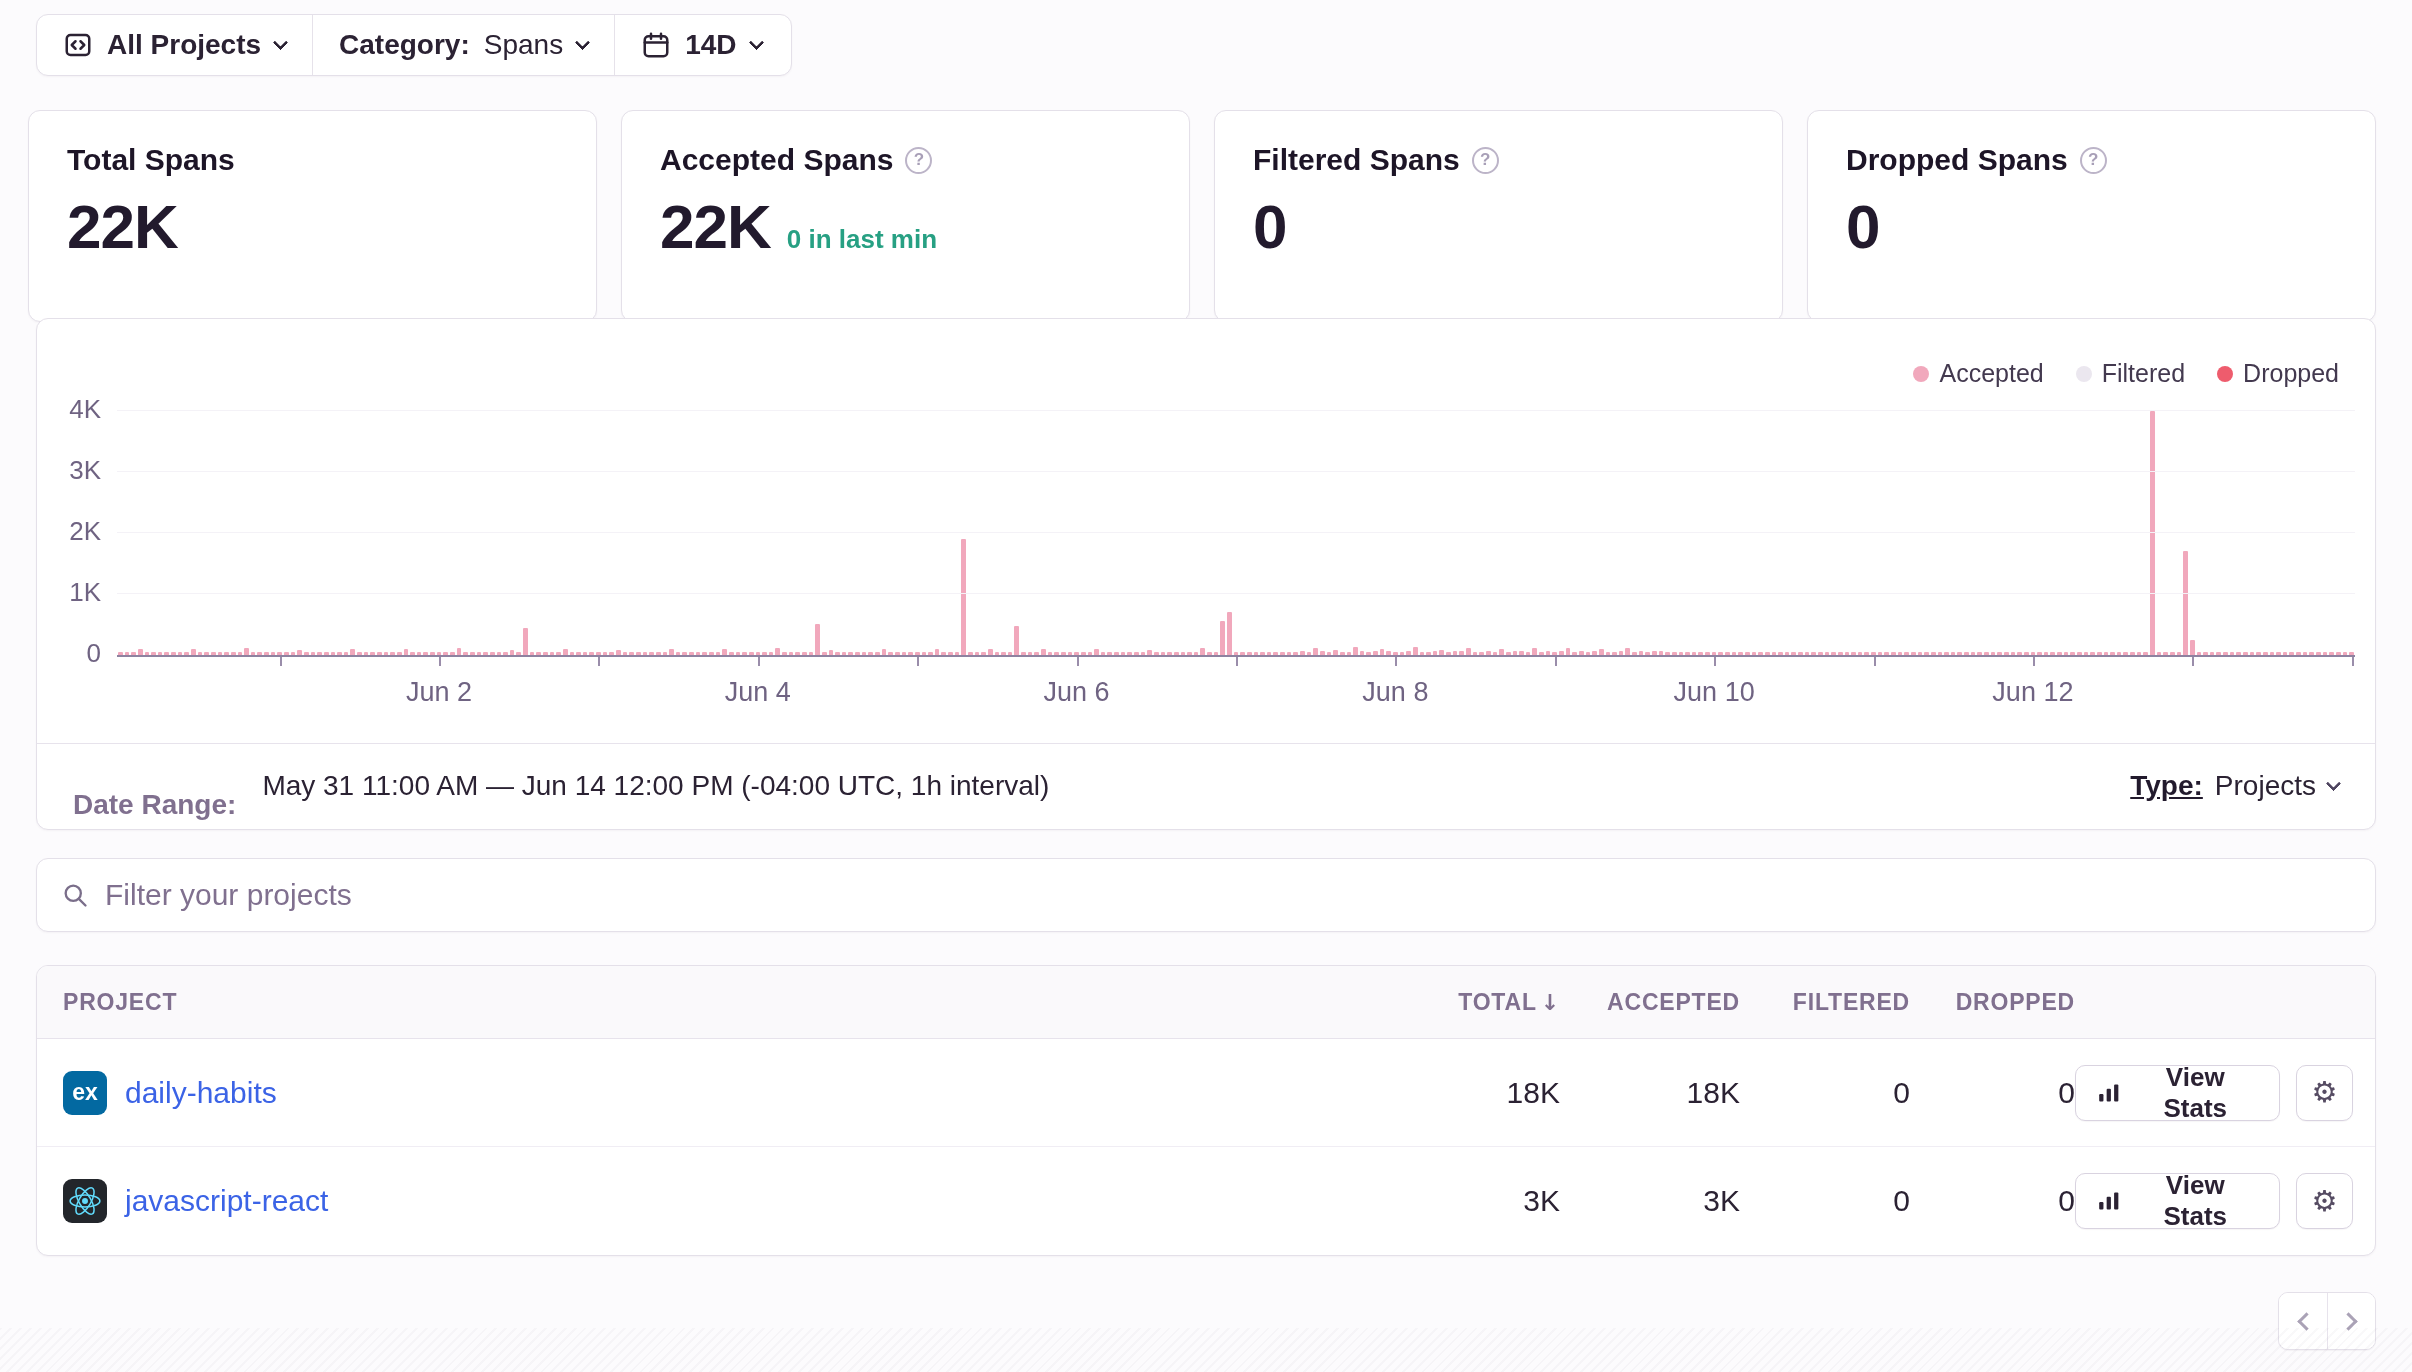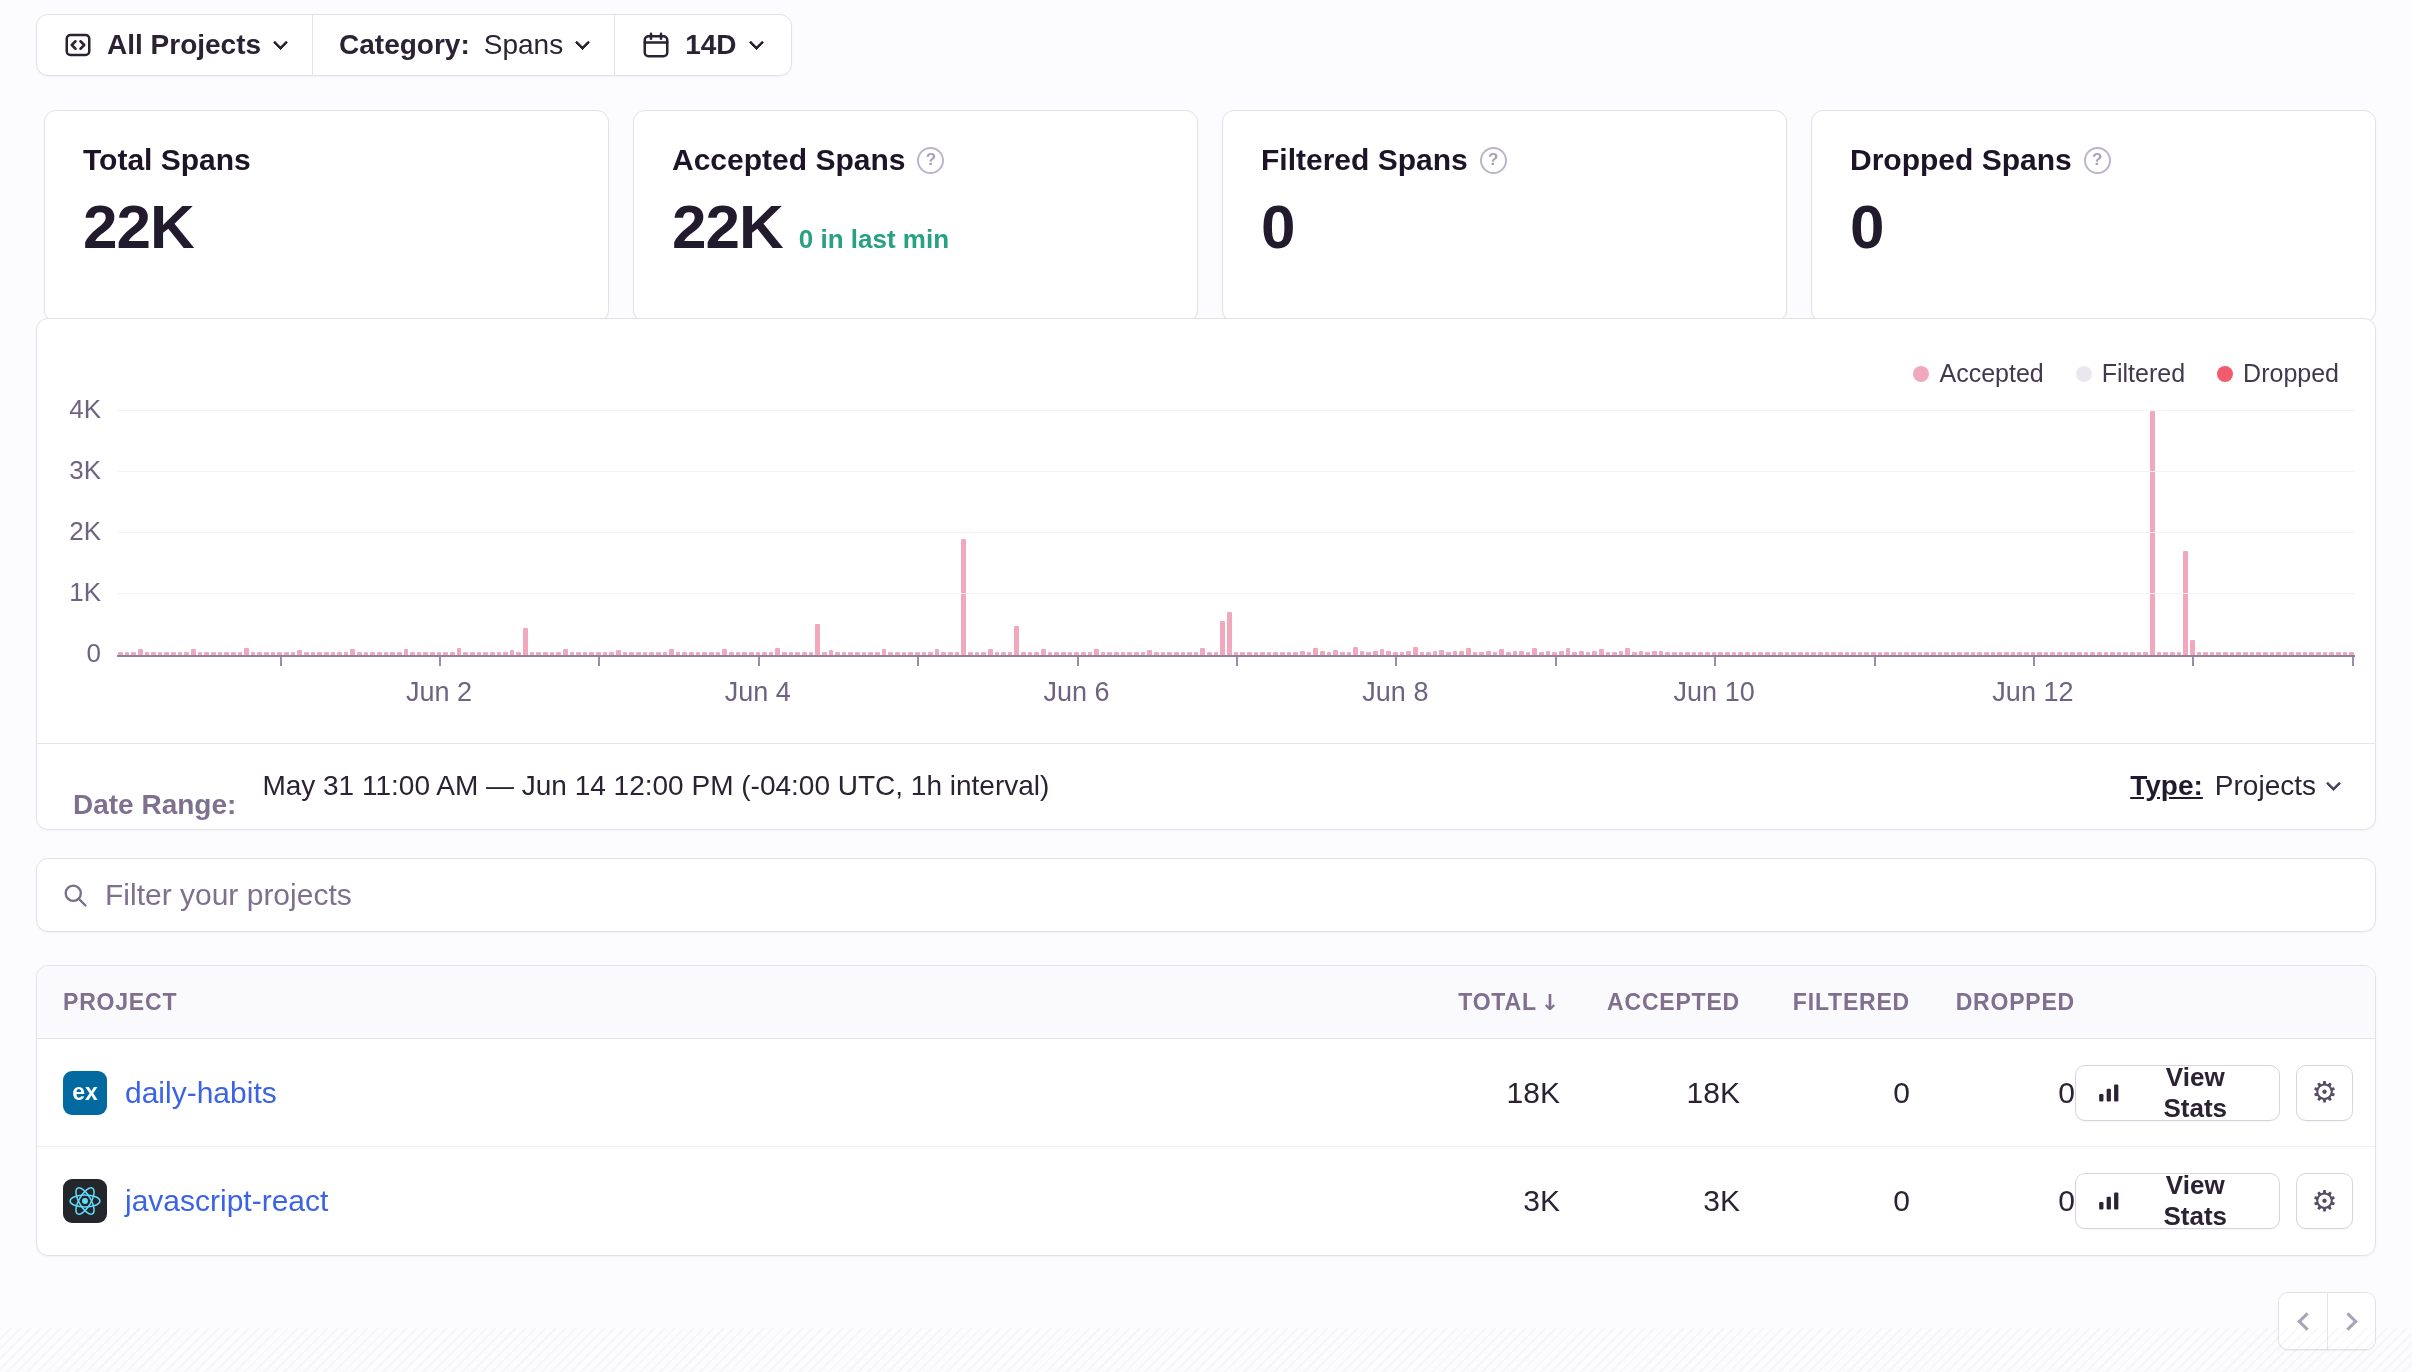--- a/index.html
+++ b/index.html
@@ -18,21 +18,21 @@
   
   #filterbar { left:36px; top:14px; width:756px; height:62px; display:flex; align-items:stretch; }
   .fb-seg { display:flex; align-items:center; gap:14px; padding:0 26px; cursor:pointer; }
   .fb-div { width:1px; background:#e6e2ea; margin:0; }
   .fb-bold { font-weight:700; font-size:28px; color:#2b2233;text-align:center; }
   .fb-reg  { font-weight:400; font-size:28px; color:#2b2233; }
   .chev { display:inline-block; width:11px; height:11px; border-right:3px solid #2b2233;
           border-bottom:3px solid #2b2233; transform:rotate(45deg) translate(-2px,-2px); border-radius:1px; }
   .chev.muted { border-color:#4f4560; }
   
-  #cards { position:absolute; left:44px; right:36px; top:110px; height:212px; display:flex; gap:24px; }
+  #cards { position:absolute; left:28px; right:36px; top:110px; height:212px; display:flex; gap:24px; }
   .card { flex:1; background:#fff; border:1px solid #e4e0e9; border-radius:12px;
           box-shadow:0 1px 2px rgba(43,34,51,0.04); padding:32px 38px; }
   .card-title-row { display:flex; align-items:center; gap:12px; }
   .card-title { font-size:30px; font-weight:700; color:#1d1527; }
   .help { width:27px; height:27px; border:2px solid #bcb4c8; border-radius:50%;
           color:#a89fb7; font-size:17px; font-weight:700; display:flex; align-items:center;
           justify-content:center; cursor:pointer; }
   .card-value-row { margin-top:14px; display:flex; align-items:baseline; gap:16px; }
   .card-value { font-size:62px; font-weight:600; color:#221a2d; letter-spacing:-1px; }
   .card-note  { font-size:26px; font-weight:600; color:#27a083; }

